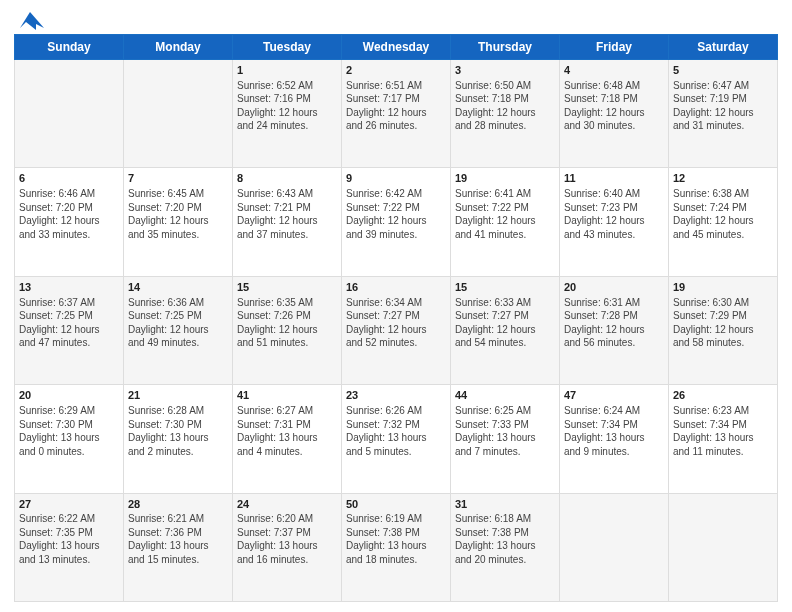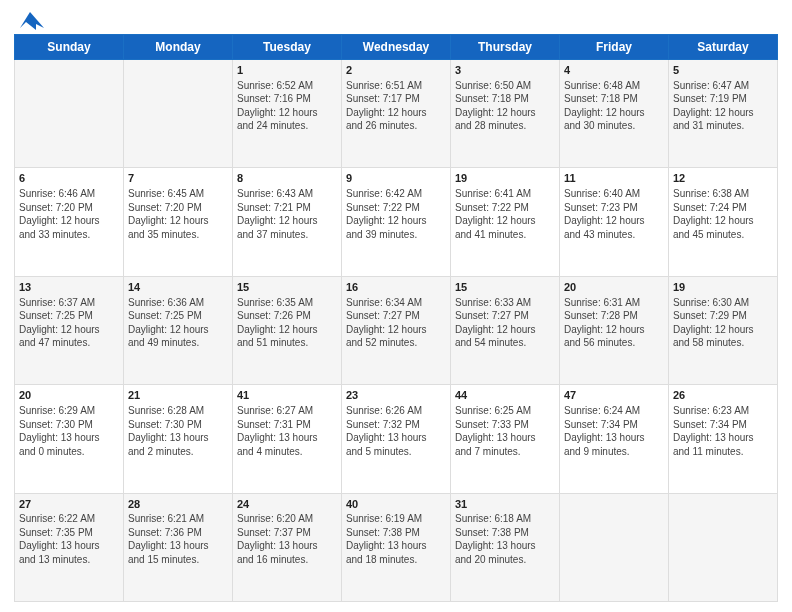--- a/index.html
+++ b/index.html
@@ -245,21 +245,21 @@
           </td>
           <td>
             <span class="day-num">28</span>
             <div class="day-info">Sunrise: 6:21 AM<br>Sunset: 7:36 PM<br>Daylight: 13 hours and 15 minutes.</div>
           </td>
           <td>
             <span class="day-num">24</span>
             <div class="day-info">Sunrise: 6:20 AM<br>Sunset: 7:37 PM<br>Daylight: 13 hours and 16 minutes.</div>
           </td>
           <td>
-            <span class="day-num">40</span>
+            <span class="day-num">50</span>
             <div class="day-info">Sunrise: 6:19 AM<br>Sunset: 7:38 PM<br>Daylight: 13 hours and 18 minutes.</div>
           </td>
           <td>
             <span class="day-num">31</span>
             <div class="day-info">Sunrise: 6:18 AM<br>Sunset: 7:38 PM<br>Daylight: 13 hours and 20 minutes.</div>
           </td>
           <td></td>
           <td></td>
         </tr>
       </tbody>

